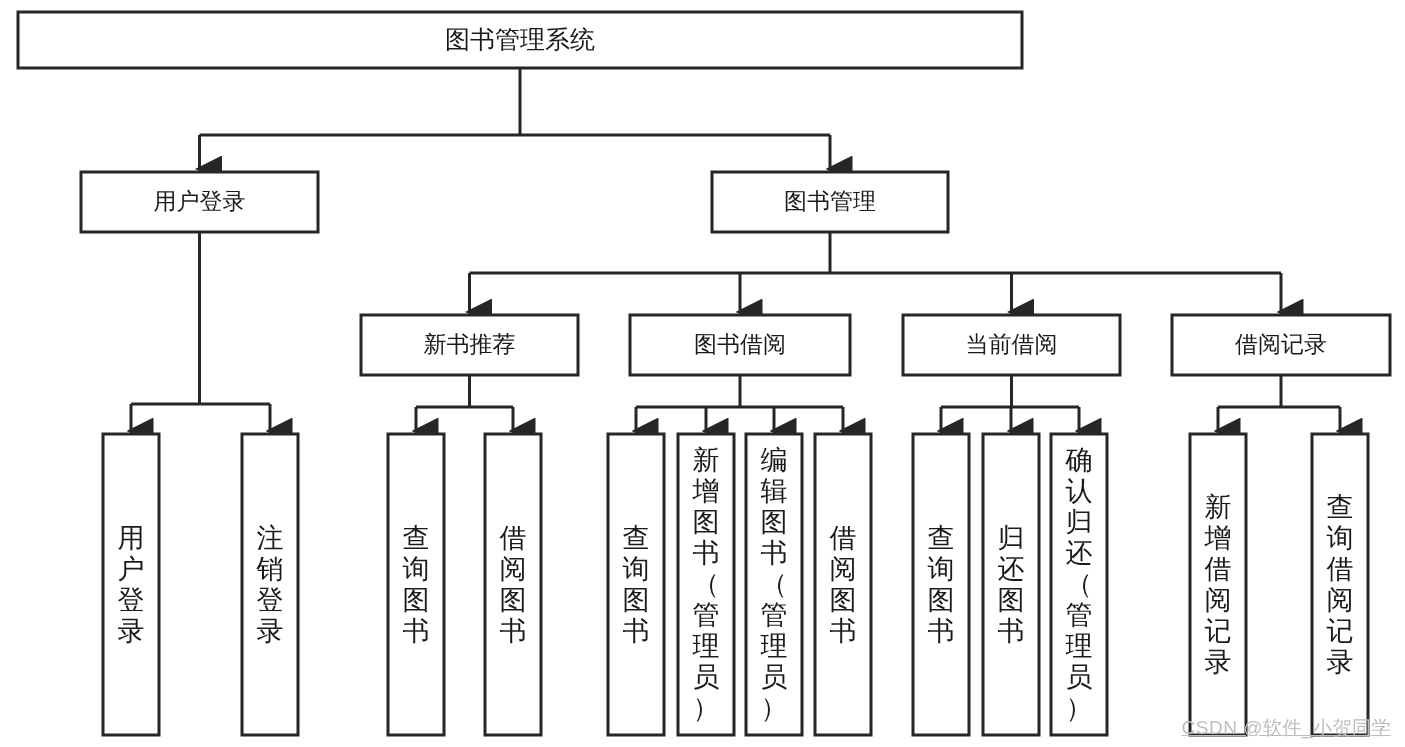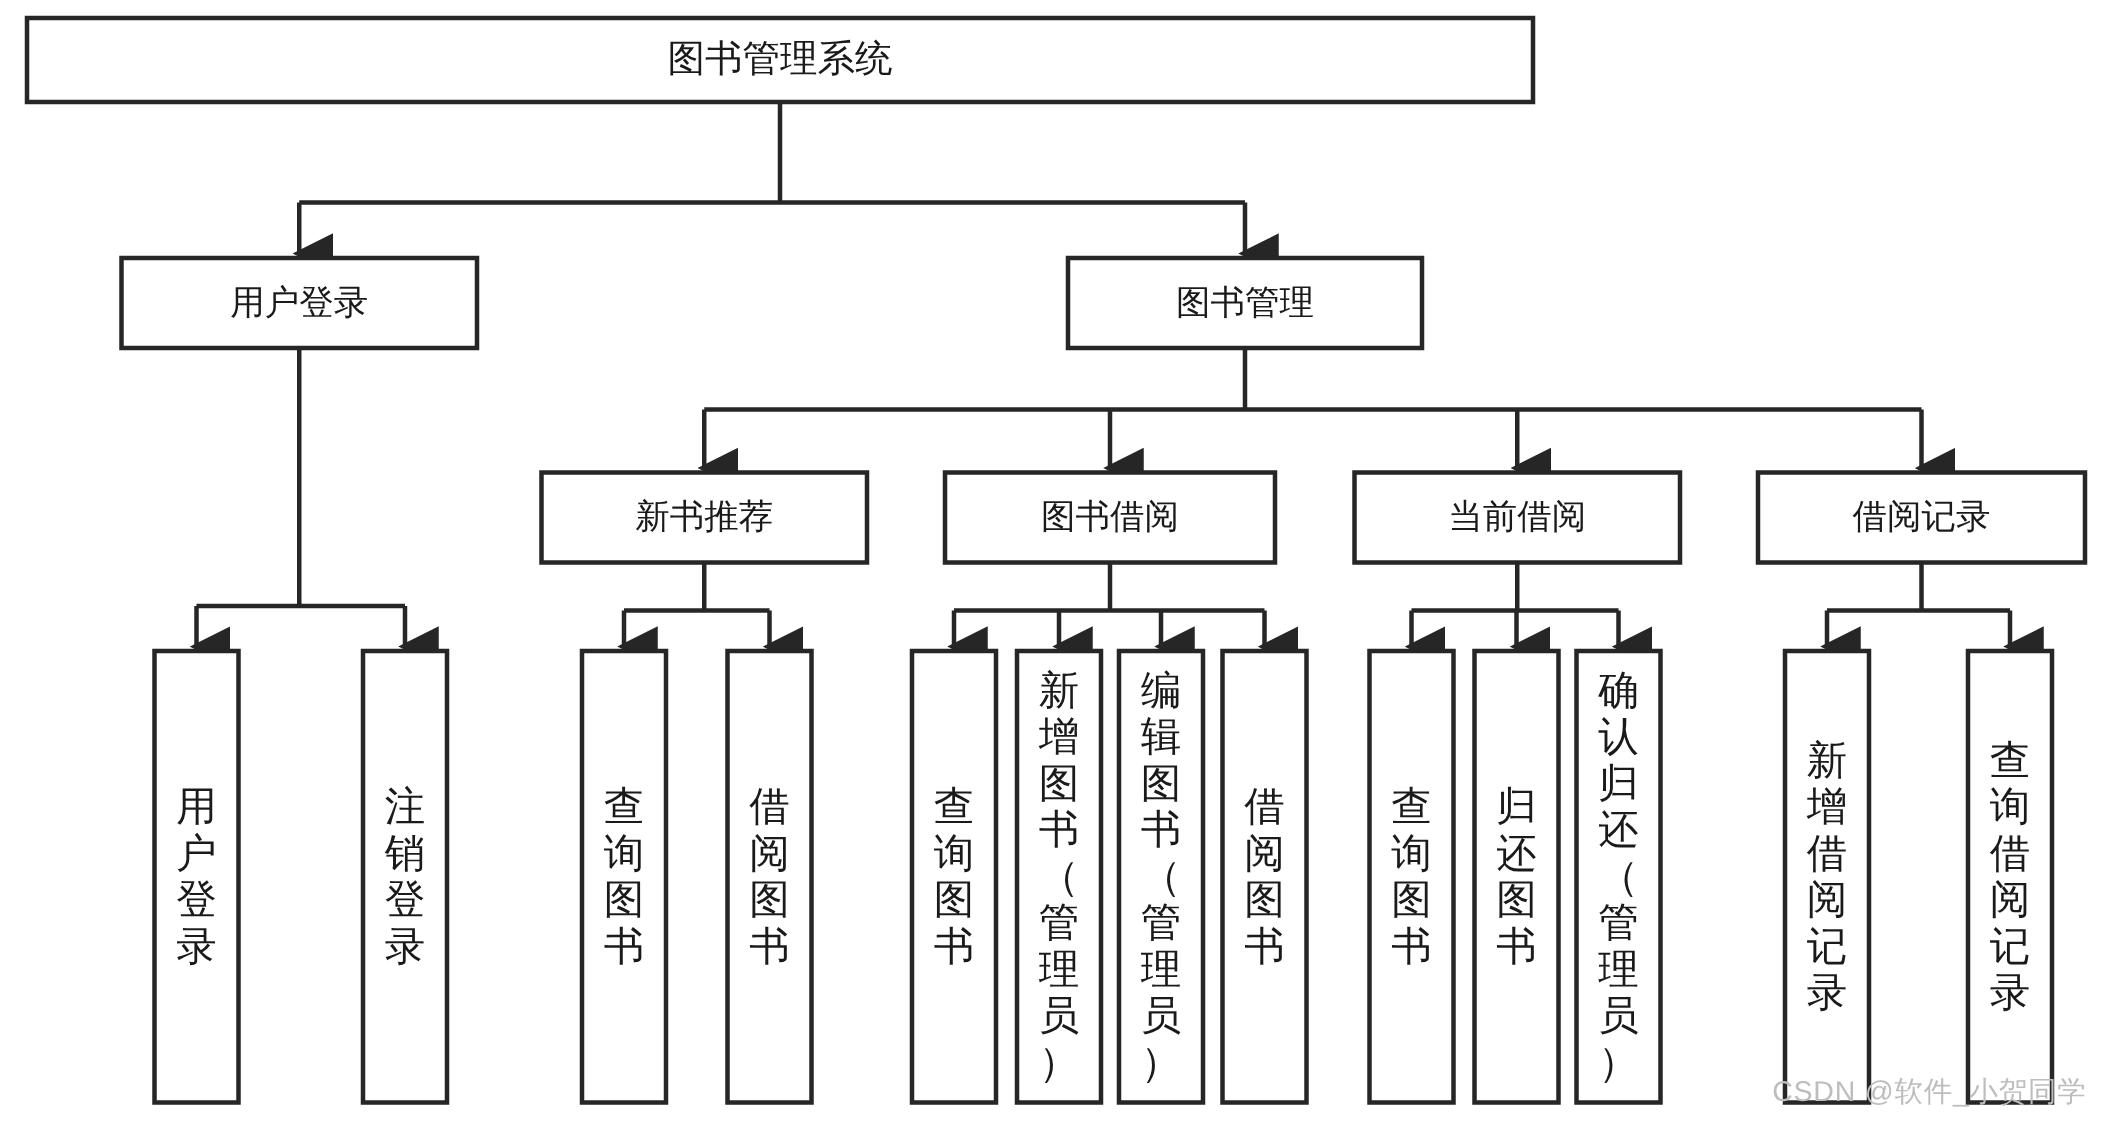--- a/index.html
+++ b/index.html
@@ -32,20 +32,21 @@
   .arrowhead{fill:#262626;}
   .watermark{
     position:absolute;
     right:14px;bottom:6px;
     font-family:"Liberation Sans","DejaVu Sans",sans-serif;
     font-size:19px;
     color:#bdbdbd;
     letter-spacing:0.5px;
     white-space:nowrap;
     user-select:none;
+    text-decoration:underline;
   }
 </style>
 </head>
 <body>
 
 <div id="diagram-root">
   <svg id="diagram-svg" width="1405" height="747" viewBox="0 0 1405 747" xmlns="http://www.w3.org/2000/svg">
     <defs>
       <marker id="arrow" viewBox="0 0 12 12" refX="6" refY="10" markerWidth="9" markerHeight="9" orient="auto-start-reverse">
         <path d="M 0 0 L 12 0 L 6 12 z" class="arrowhead"></path>

